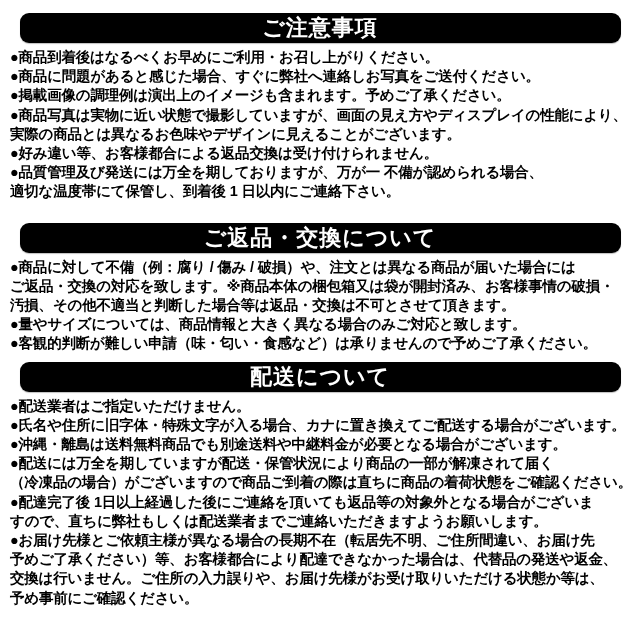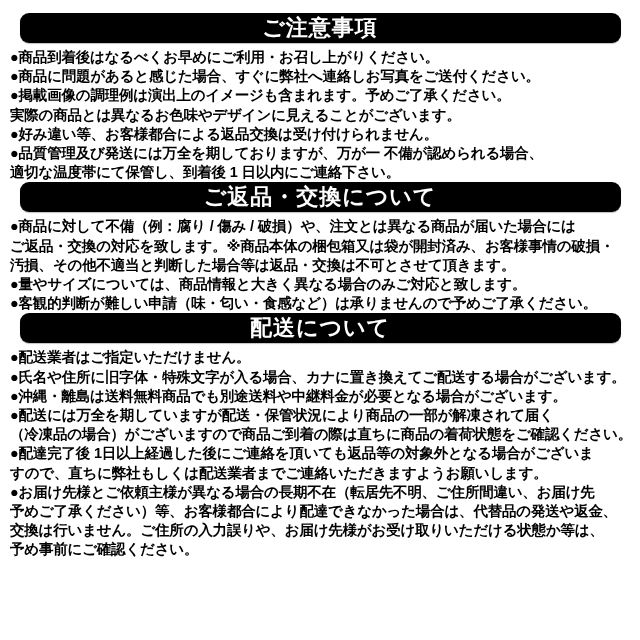--- a/index.html
+++ b/index.html
@@ -30,22 +30,22 @@
     font-size: 22px;
     font-weight: 700;
     letter-spacing: 1px;
     display: flex;
     align-items: center;
     justify-content: center;
     box-shadow: 0 1px 1px rgba(0,0,0,0.25);
     text-align: center;
   }
   .s1 .bar { margin-top: 13px; }
-  .s2 .bar { margin-top: 0; }
-  .s3 .bar { }
+  .s2 .bar { margin-top: 21px; }
+  .s3 .bar { margin-top: 8px; }
   .lines {
     padding: 5px 4px 0 10px;
     font-size: 14.5px;
     line-height: 19.2px;
     overflow: hidden;
   }
   .line {
     white-space: nowrap;
     letter-spacing: -0.2px;
   }
@@ -54,20 +54,21 @@
 <body>
 
 <div class="page">
 
   <section class="s1">
     <div class="bar">ご注意事項</div>
     <div class="lines">
         <div class="line">●商品到着後はなるべくお早めにご利用・お召し上がりください。</div>
         <div class="line">●商品に問題があると感じた場合、すぐに弊社へ連絡しお写真をご送付ください。</div>
         <div class="line">●掲載画像の調理例は演出上のイメージも含まれます。予めご了承ください。</div>
+        <div class="line">●商品写真は実物に近い状態で撮影していますが、画面の見え方やディスプレイの性能により、</div>
         <div class="line">実際の商品とは異なるお色味やデザインに見えることがございます。</div>
         <div class="line">●好み違い等、お客様都合による返品交換は受け付けられません。</div>
         <div class="line">●品質管理及び発送には万全を期しておりますが、万が一 不備が認められる場合、</div>
         <div class="line">適切な温度帯にて保管し、到着後 1 日以内にご連絡下さい。</div>
       </div>
   </section>
 
   <section class="s2">
     <div class="bar">ご返品・交換について</div>
     <div class="lines">

